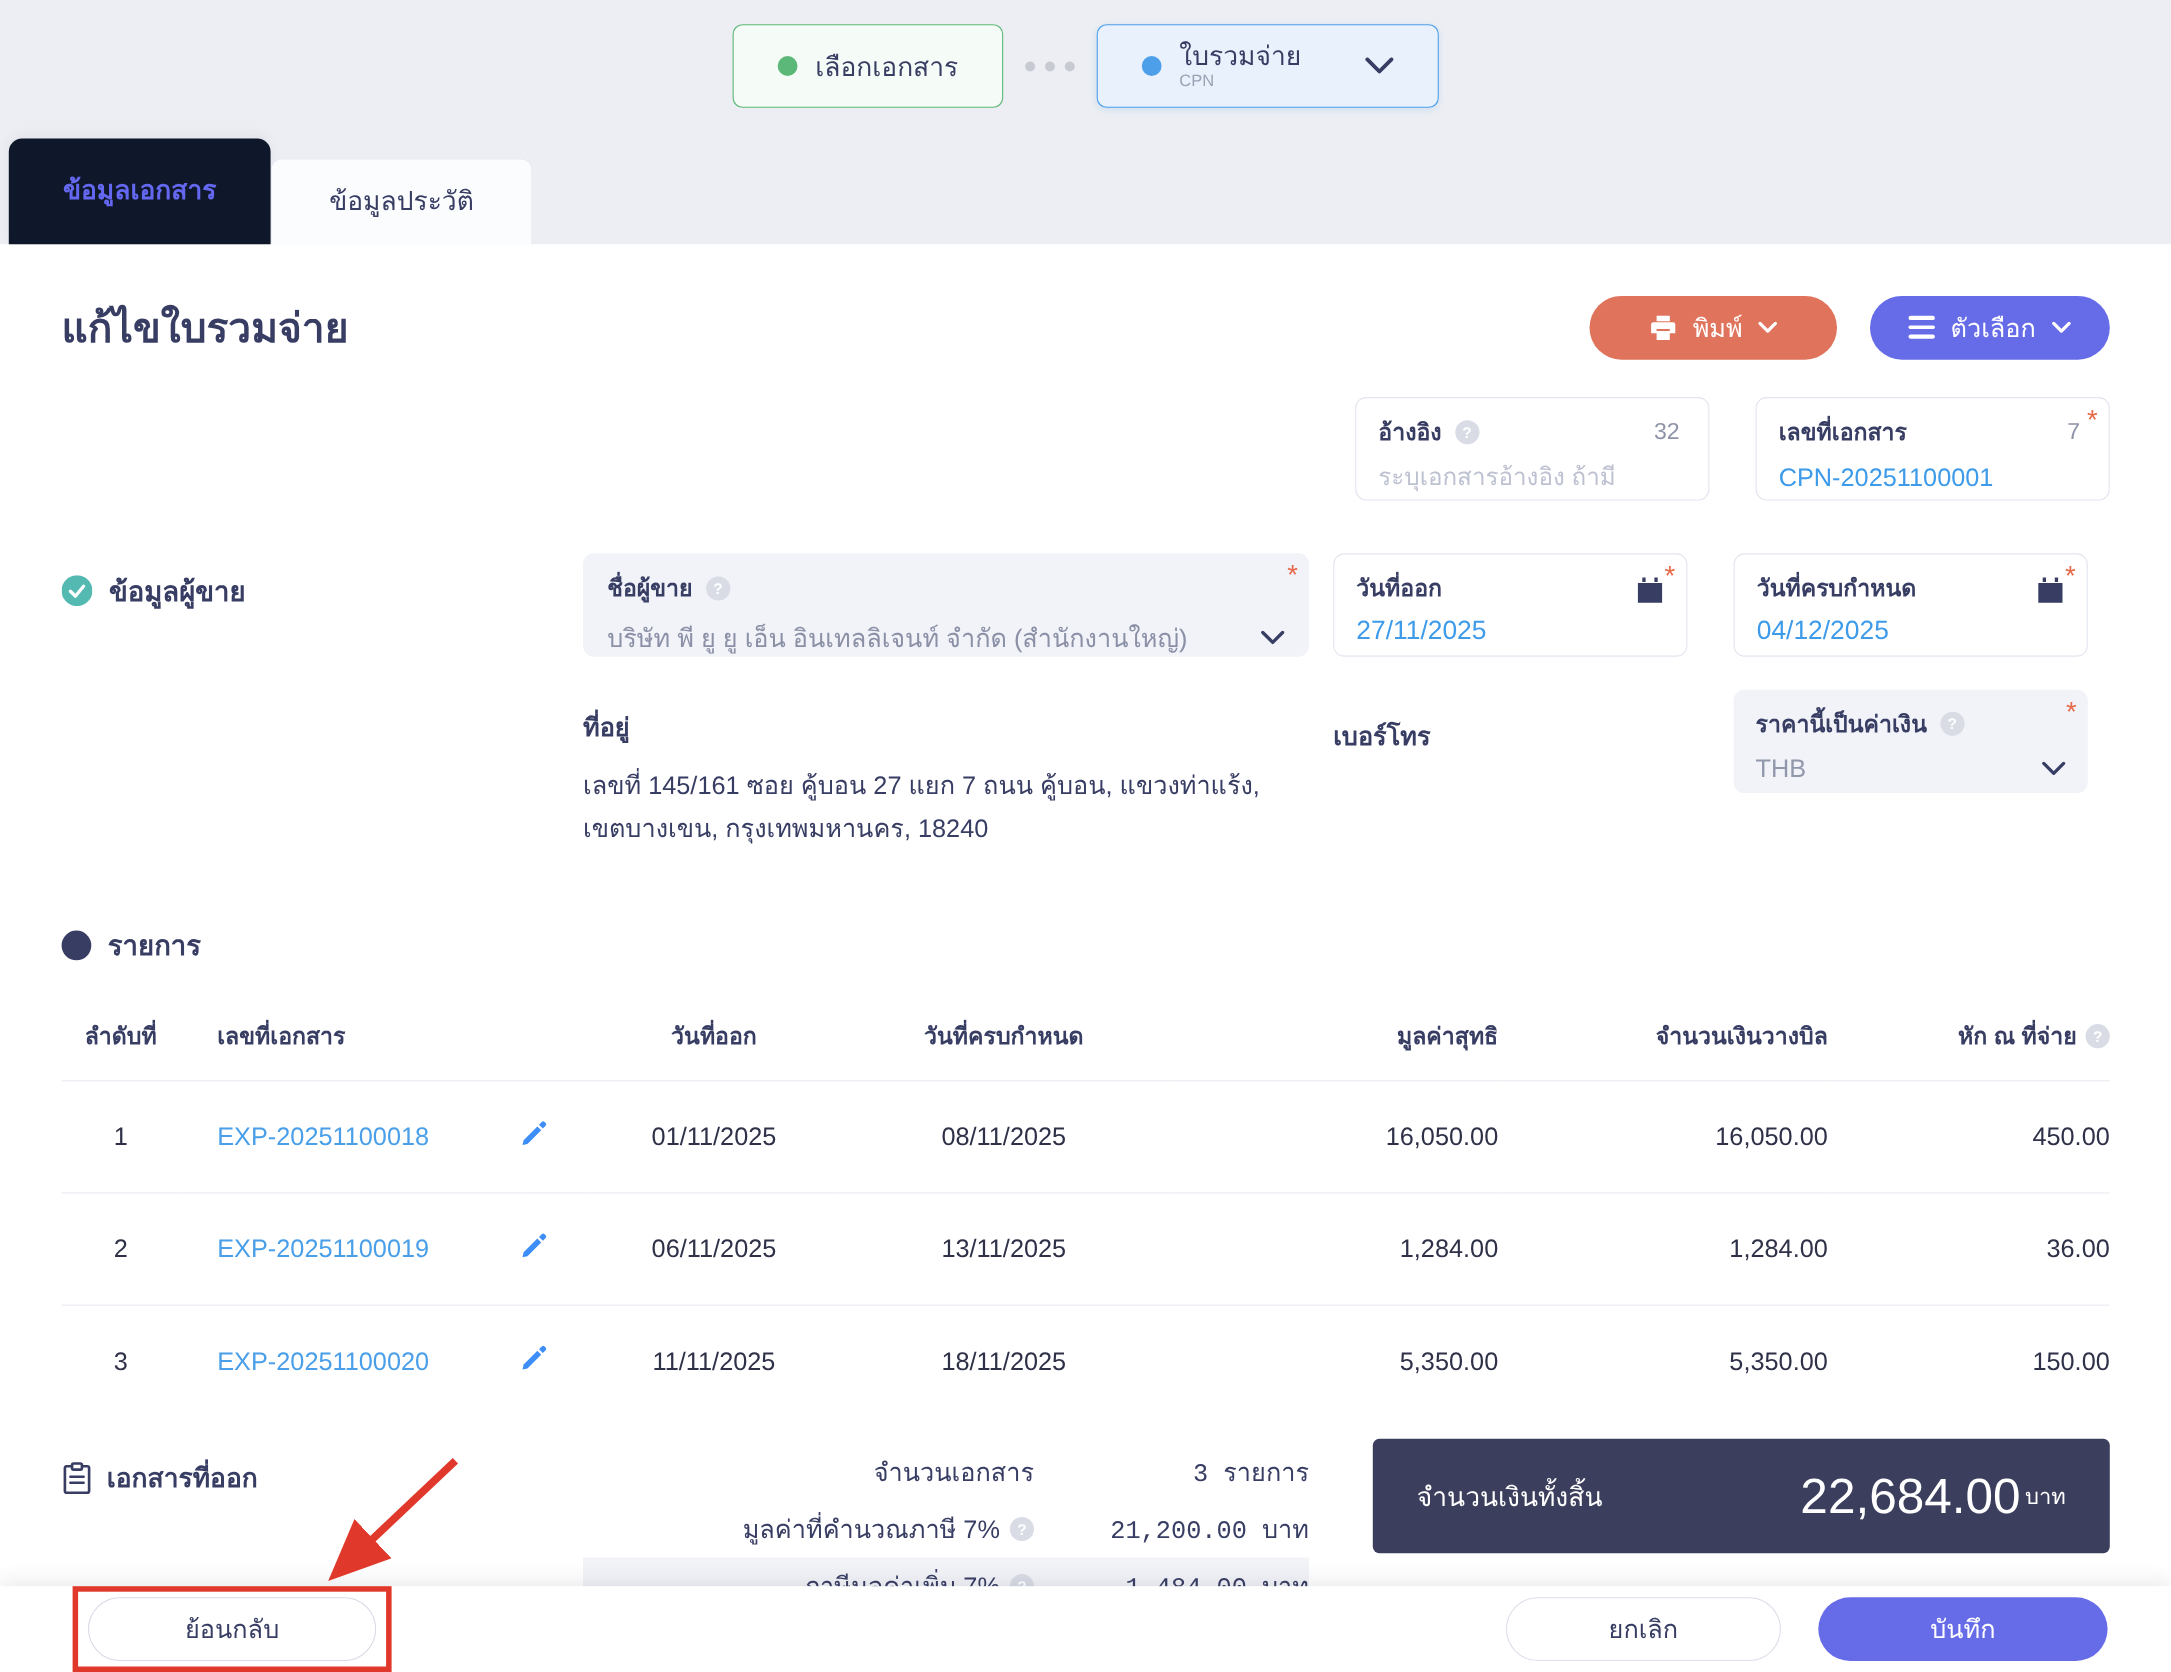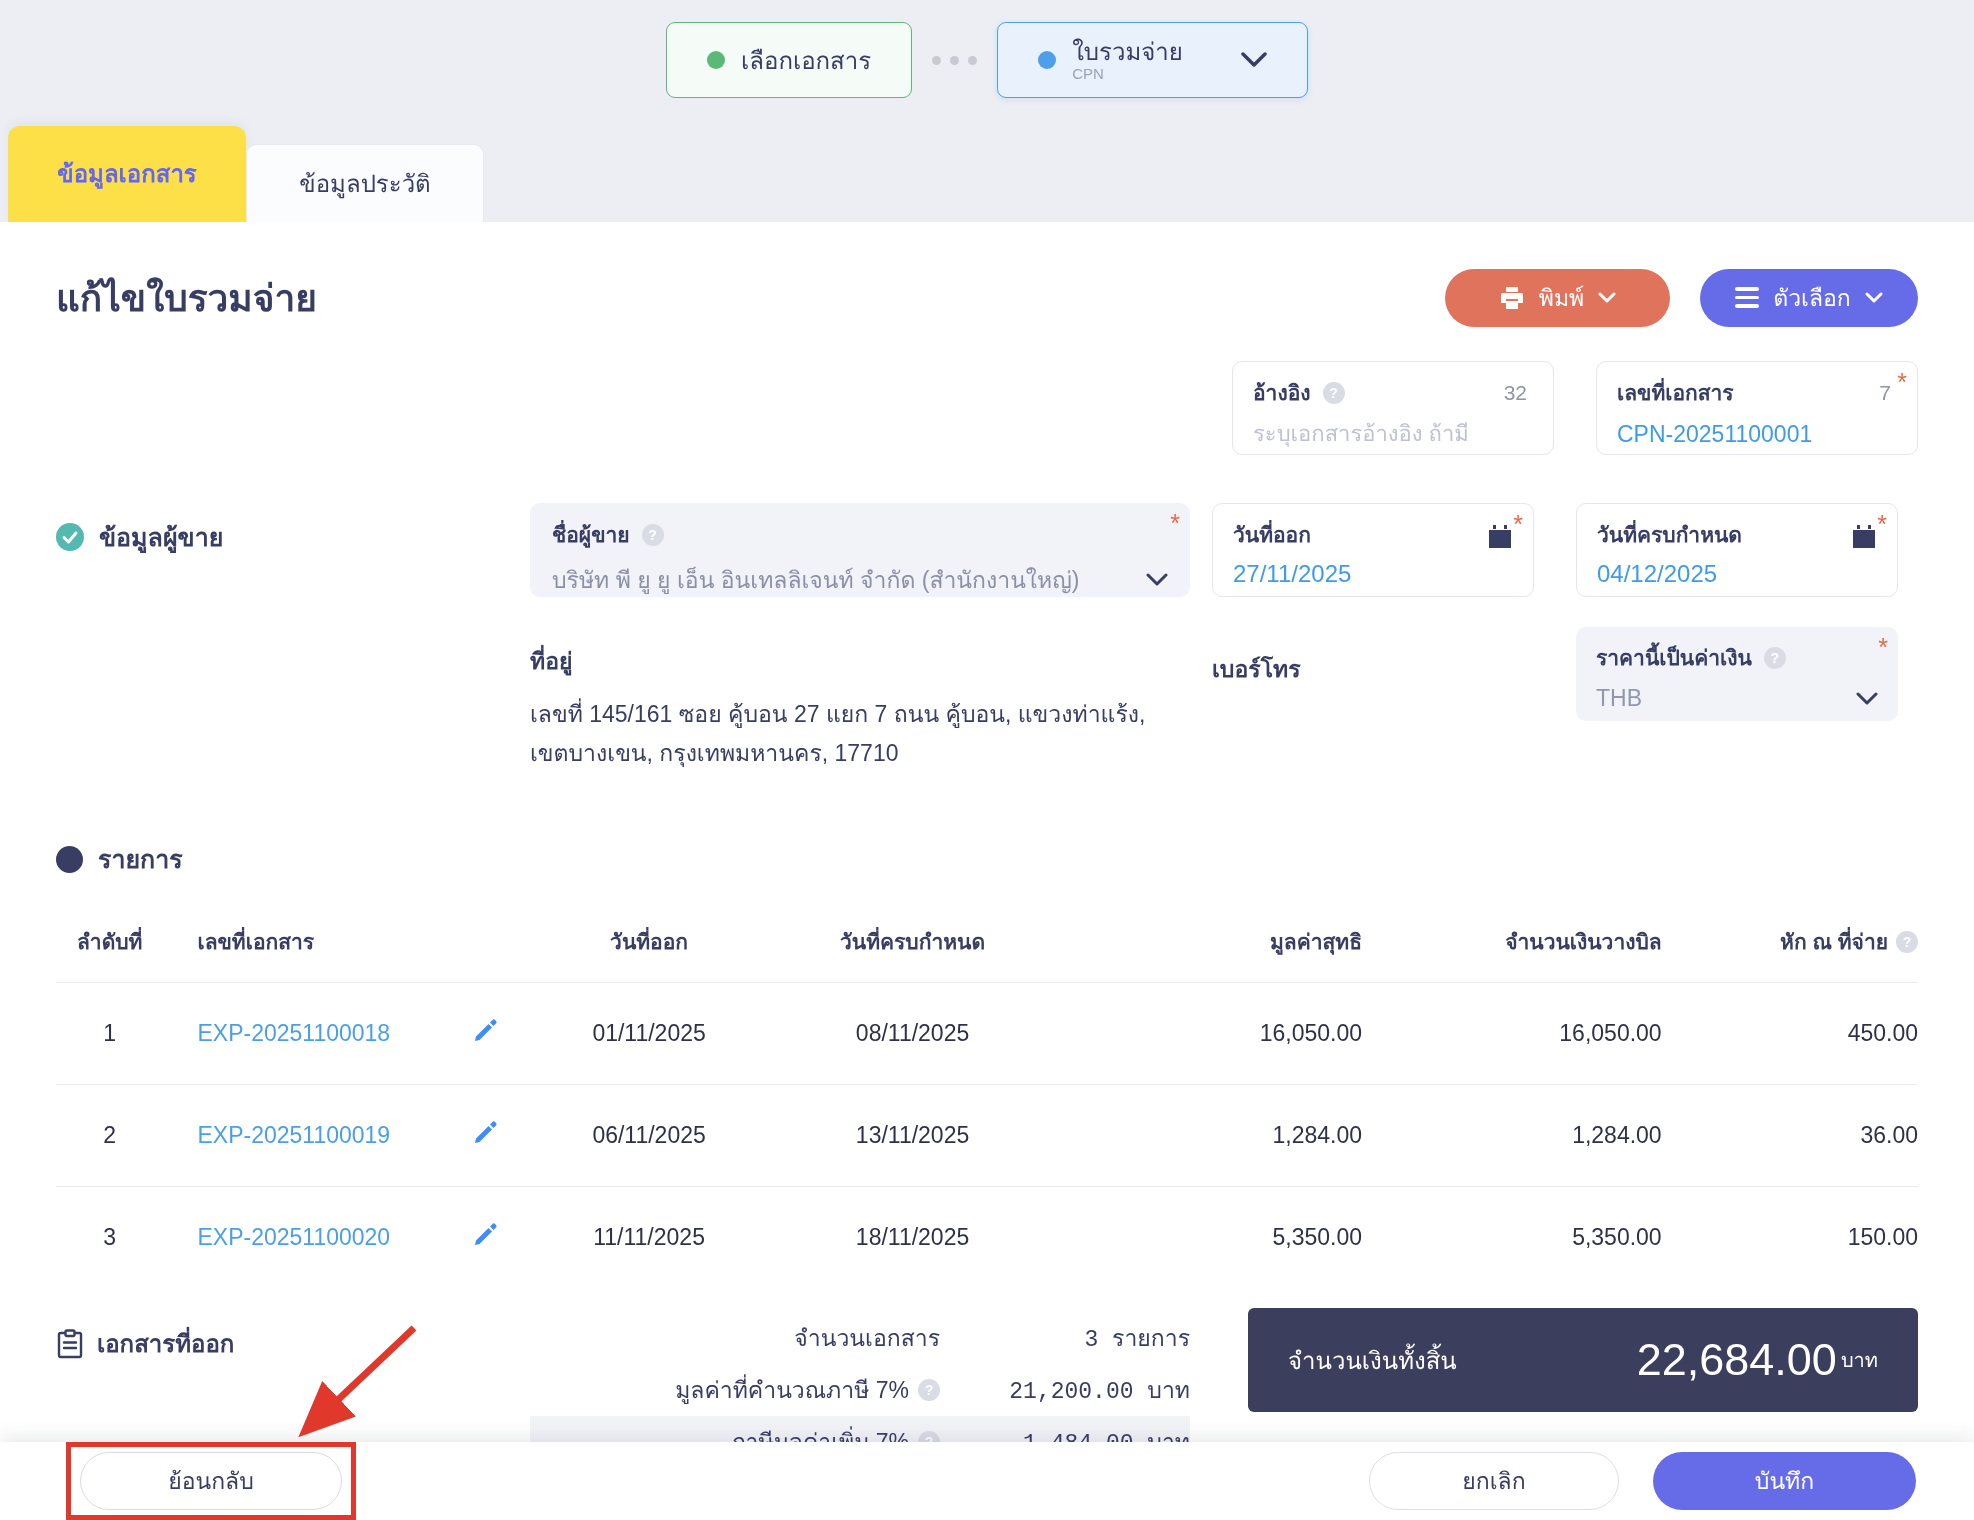--- a/index.html
+++ b/index.html
@@ -18,21 +18,21 @@
   .step-label { font-size:24px; color:#383D63; }
   .step-text { display:flex; flex-direction:column; line-height:1.15; }
   .step-sub { font-size:15px; color:#9CA1B4; }
   .step-chev { margin-left:42px; }
   .step-dots { display:flex; gap:9px; }
   .step-dots i { width:9px; height:9px; border-radius:50%; background:#C8CAD3; }
 
   
   .tabs { display:flex; align-items:flex-end; height:96px; margin-top:28px; padding-left:8px; position:relative; z-index:2; }
   .tab { width:238px; text-align:center; font-size:24px; cursor:pointer; }
-  .tab-active { background:#fde047; height:96px; line-height:96px; border-radius:12px 12px 0 0; color:#6467EF; font-weight:700; box-shadow:0 -4px 10px rgba(60,64,90,.05); }
+  .tab-active { background:#0f172a; height:96px; line-height:96px; border-radius:12px 12px 0 0; color:#6467EF; font-weight:700; box-shadow:0 -4px 10px rgba(60,64,90,.05); }
   .tab-inactive { background:#FBFCFE; height:78px; line-height:78px; border:1px solid #E8EAF1; border-bottom:none; border-radius:10px 10px 0 0; color:#383D63; }
 
   
   .card { background:#FFFFFF; width:1974px; min-height:1198px; padding:0 56px 100px; position:relative; z-index:1; }
   .card-head { display:flex; justify-content:space-between; align-items:center; padding-top:46px; }
   .page-title { font-size:37px; font-weight:700; color:#383D63; }
   .head-buttons { display:flex; gap:30px; }
   .btn { display:flex; align-items:center; justify-content:center; gap:14px; height:58px; border:none; border-radius:29px; font-family:inherit; font-size:23px; color:#FFFFFF; cursor:pointer; }
   .btn-print { background:#E0735C; width:225px; }
   .btn-options { background:#666BE8; width:218px; }
@@ -220,21 +220,21 @@
             <span class="name-value">บริษัท พี ยู ยู เอ็น อินเทลลิเจนท์ จำกัด (สำนักงานใหญ่)</span>
             <svg width="22" height="14" viewBox="0 0 22 14">
                 <polyline points="2,2 11,11 20,2" fill="none" stroke="#383D63" stroke-width="3" stroke-linecap="round" stroke-linejoin="round"></polyline>
               </svg>
           </div>
         </div>
         <div class="address-block">
           <div class="address-label">ที่อยู่</div>
           <div class="address-text">
             <div>เลขที่ 145/161 ซอย คู้บอน 27 แยก 7 ถนน คู้บอน, แขวงท่าแร้ง,</div>
-            <div>เขตบางเขน, กรุงเทพมหานคร, 17710</div>
+            <div>เขตบางเขน, กรุงเทพมหานคร, 18240</div>
           </div>
         </div>
       </div>
 
       <div class="col-right">
         <div class="date-row">
           <div class="date-box">
             <span class="asterisk">*</span>
             <div class="date-top">
               <span class="date-label">วันที่ออก</span>

